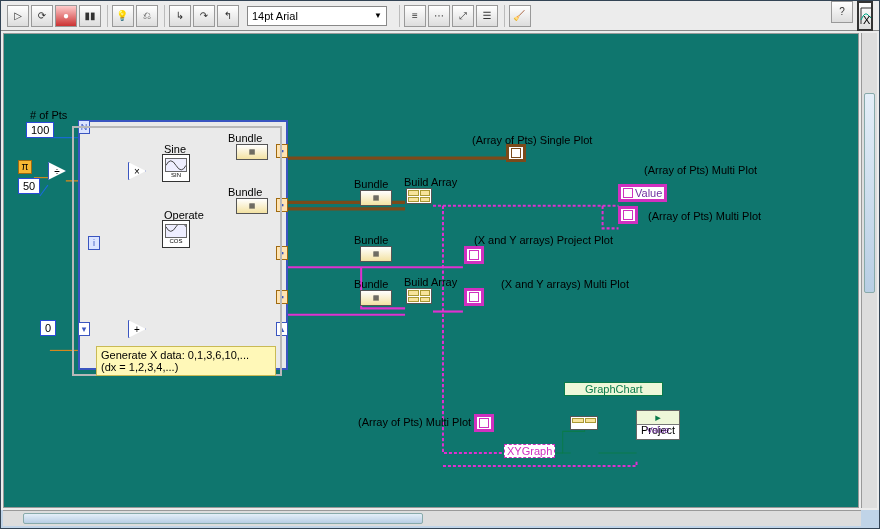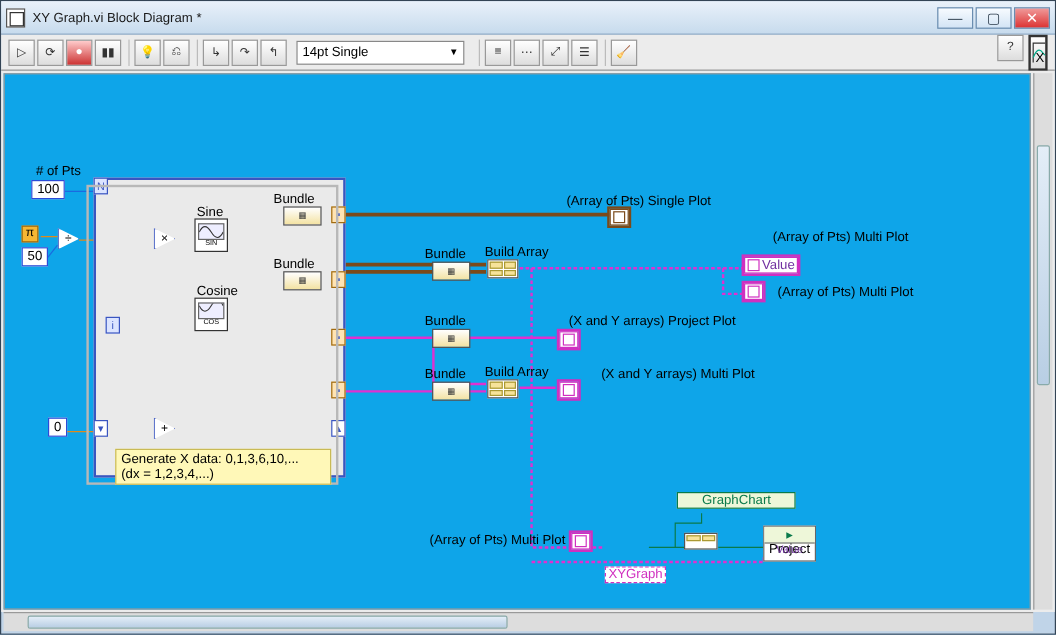--- a/index.html
+++ b/index.html
@@ -133,21 +133,21 @@
   }
   .content-area {
     flex: 1;
     position: relative;
     background: #ececec;
     display: flex;
   }
   .canvas {
     position: relative;
     flex: 1;
-    background: #0ea5e9;
+    background: #0f766e;
     margin: 2px;
     border: 1px solid #999;
     overflow: hidden;
   }
   .scrollbar-v {
     width: 16px;
     background: #ddd;
     border-left: 1px solid #999;
     position: relative;
     margin: 2px 2px 2px 0;
@@ -357,45 +357,38 @@
     font-size: 11px;
     color: #d030c0;
     margin-top: 28px;
   }
 </style>
 </head>
 <body>
 
 <div class="window">
 
-  <div class="titlebar">
-    <div class="app-icon"></div>
-    <div class="title">XY Graph.vi Block Diagram *</div>
-    <div class="sysbtn">—</div>
-    <div class="sysbtn">▢</div>
-    <div class="sysbtn close">✕</div>
-  </div>
 
 
   <div class="toolbar">
     <div class="tbtn">▷</div>
     <div class="tbtn">⟳</div>
     <div class="tbtn" style="background:linear-gradient(#fcc,#c33);color:#fff">●</div>
     <div class="tbtn">▮▮</div>
     <div class="tb-group">
       <div class="tbtn">💡</div>
       <div class="tbtn">⎌</div>
     </div>
     <div class="tb-group">
       <div class="tbtn">↳</div>
       <div class="tbtn">↷</div>
       <div class="tbtn">↰</div>
     </div>
     <div class="fontbox">
-      <span>14pt Single</span>
+      <span>14pt Arial</span>
       <span class="caret">▼</span>
     </div>
     <div class="tb-group">
       <div class="tbtn">≡</div>
       <div class="tbtn">⋯</div>
       <div class="tbtn">⤢</div>
       <div class="tbtn">☰</div>
     </div>
     <div class="tb-group">
       <div class="tbtn">🧹</div>
@@ -509,21 +502,21 @@
       <div class="label lvlabel" style="left:158px;top:108px">Sine</div>
       <div class="node sub-icon" style="left:158px;top:120px">
         <div class="wave">
           <svg viewBox="0 0 22 14">
               <path d="M0,7 Q5,-3 11,7 T22,7" fill="none" stroke="#333"></path>
             </svg>
         </div>
         <div style="font-size:6px">SIN</div>
       </div>
 
-      <div class="label lvlabel" style="left:158px;top:174px">Cosine</div>
+      <div class="label lvlabel" style="left:158px;top:174px">Operate</div>
       <div class="node sub-icon" style="left:158px;top:186px">
         <div class="wave">
           <svg viewBox="0 0 22 14">
               <path d="M0,2 Q5,12 11,2 T22,2" fill="none" stroke="#333"></path>
             </svg>
         </div>
         <div style="font-size:6px">COS</div>
       </div>
 
       <div class="label bundle-lbl" style="left:224px;top:98px">Bundle</div>

